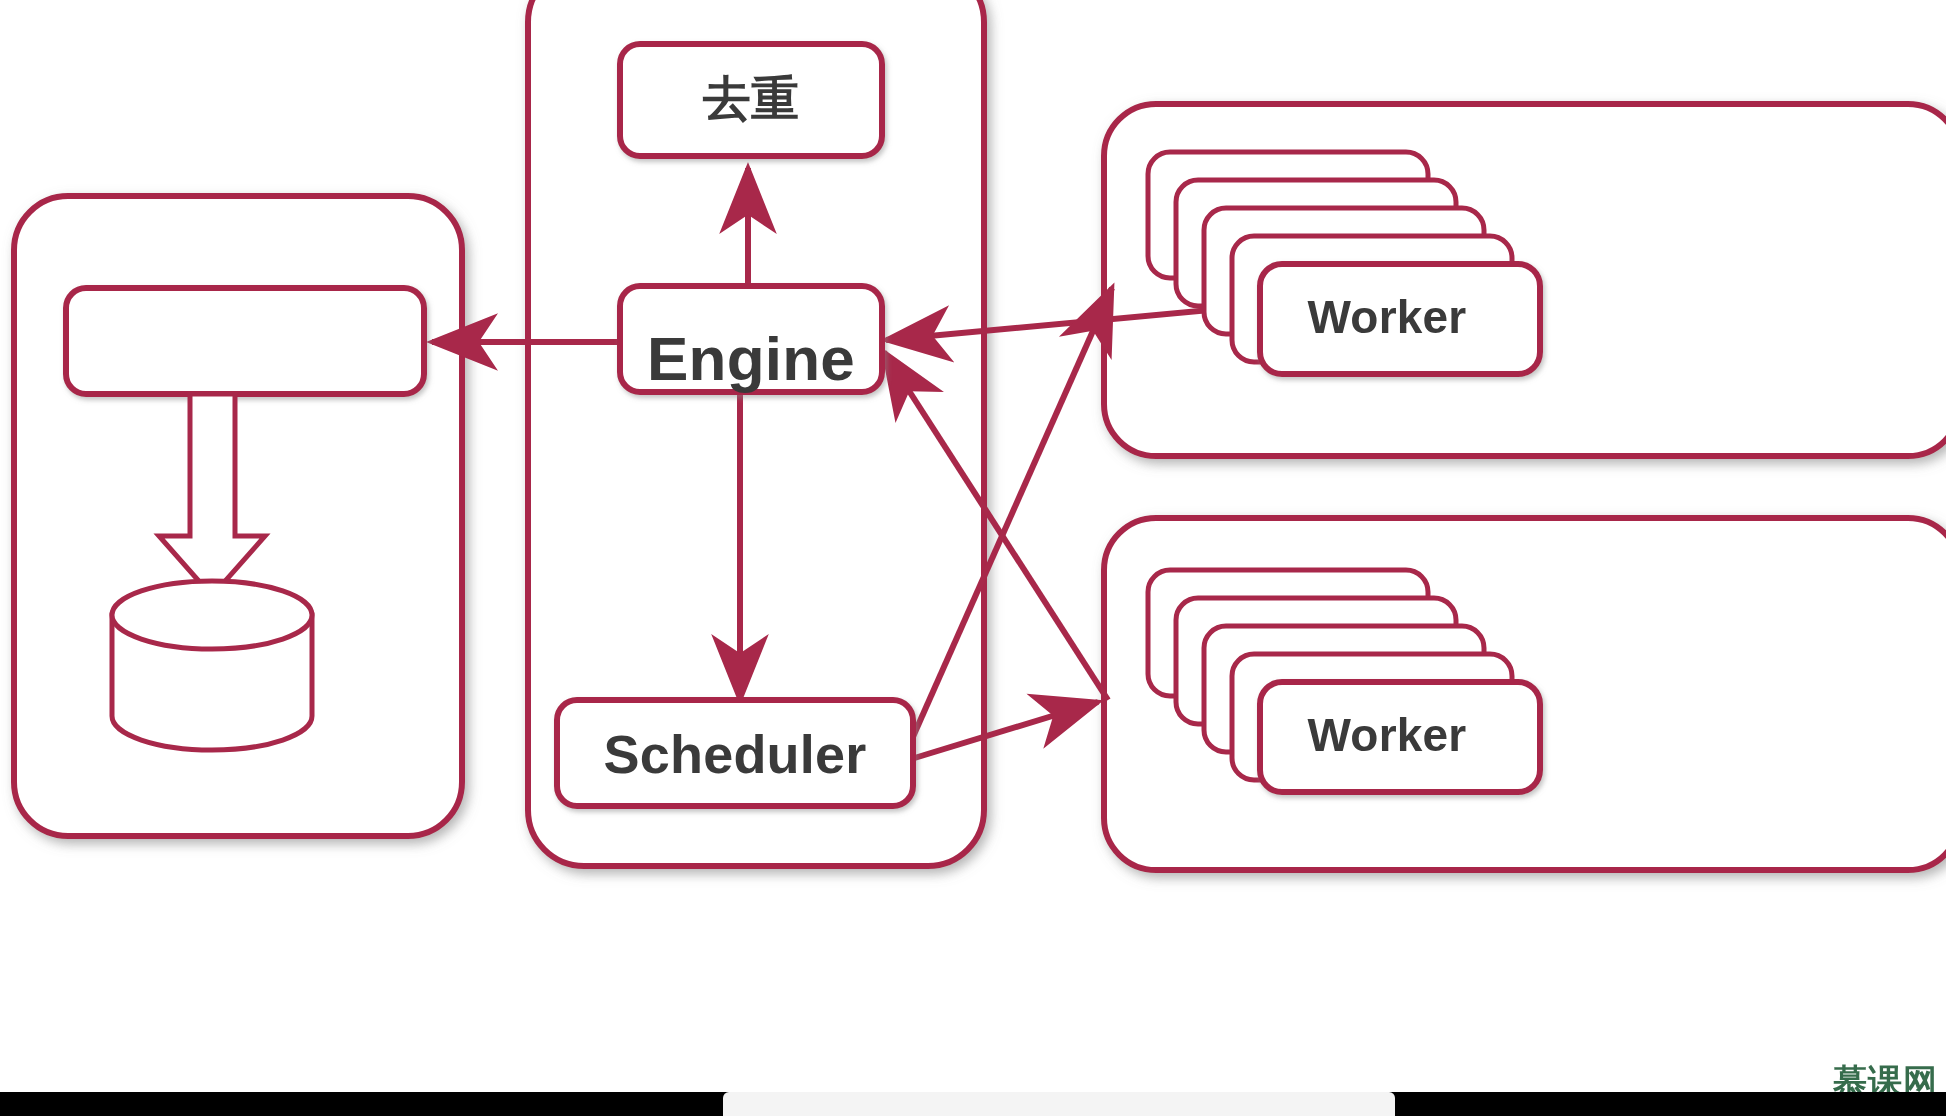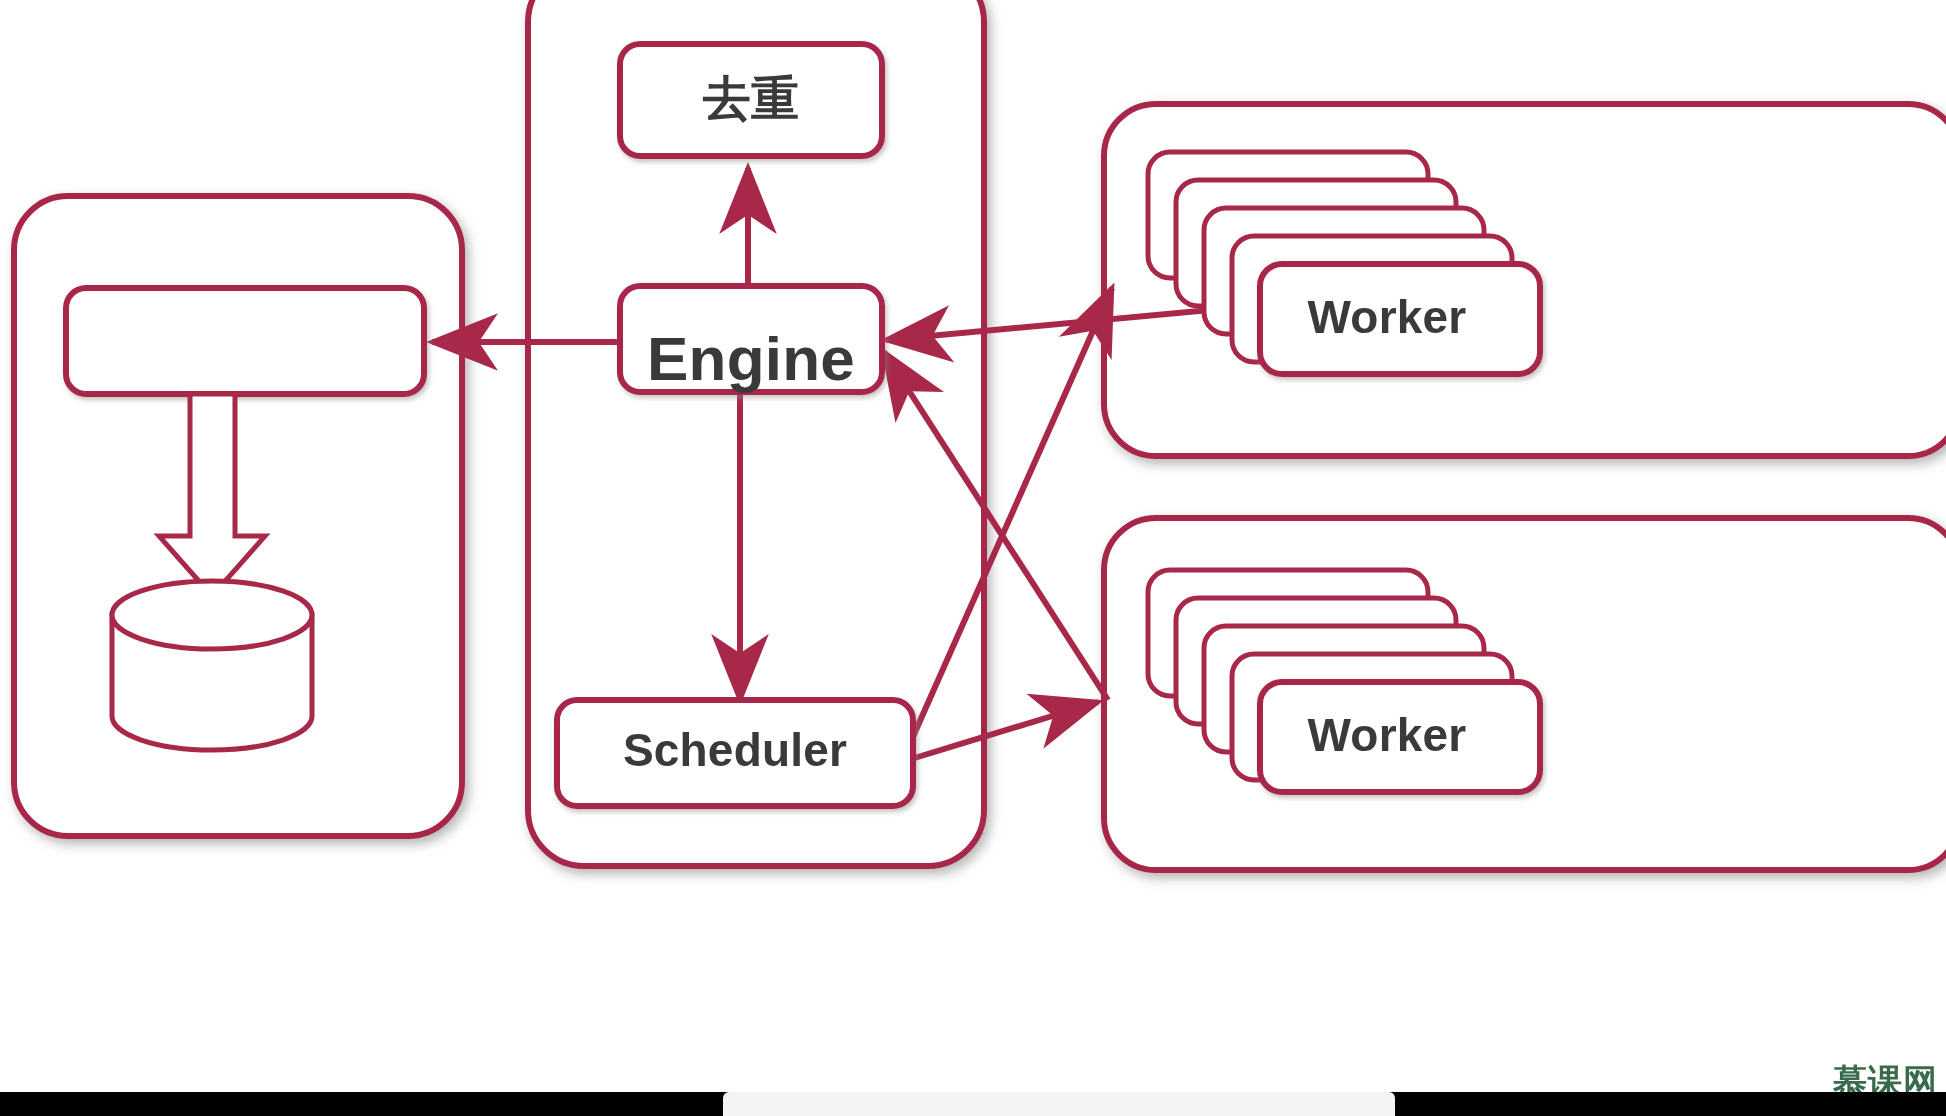--- a/index.html
+++ b/index.html
@@ -51,21 +51,21 @@
     font-size: 48px;
     font-family: "DejaVu Sans", "Liberation Sans", sans-serif;
   }
   .lbl-engine {
     left: 620px; top: 312px; width: 262px;
     font-size: 62px;
     margin-top: 16px;
   }
   .lbl-scheduler {
     left: 557px; top: 727px; width: 356px;
-    font-size: 46px;
+    font-size: 54px;
   }
   .lbl-worker-1 {
     left: 1262px; top: 294px; width: 250px;
     font-size: 46px;
   }
   .lbl-worker-2 {
     left: 1262px; top: 712px; width: 250px;
     font-size: 46px;
   }
 

